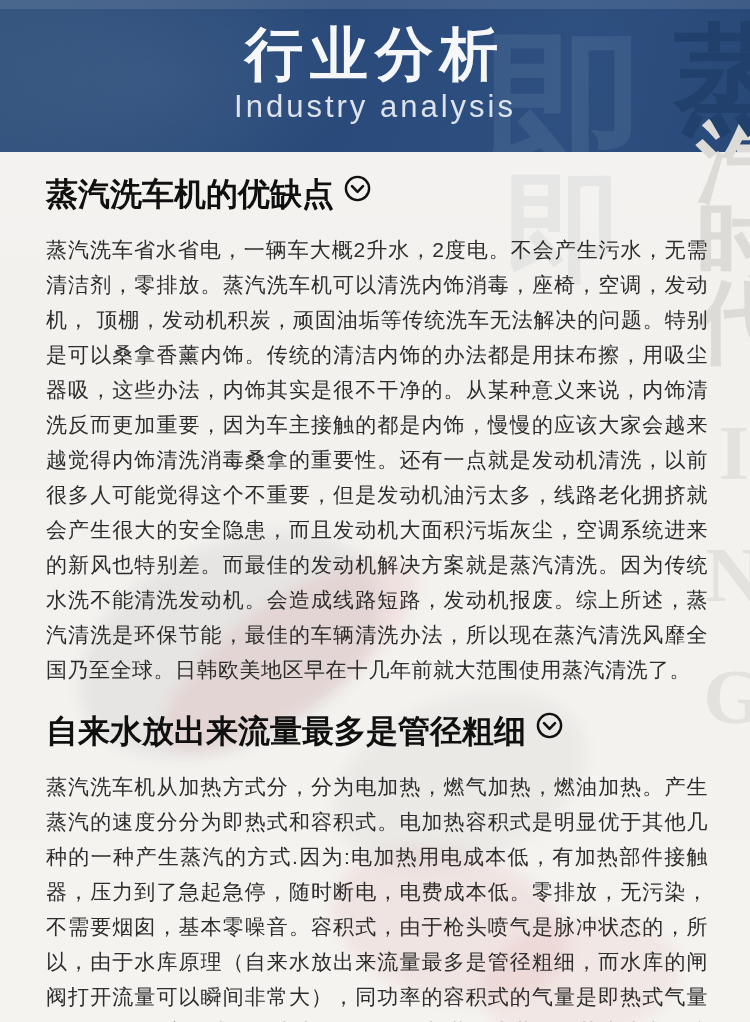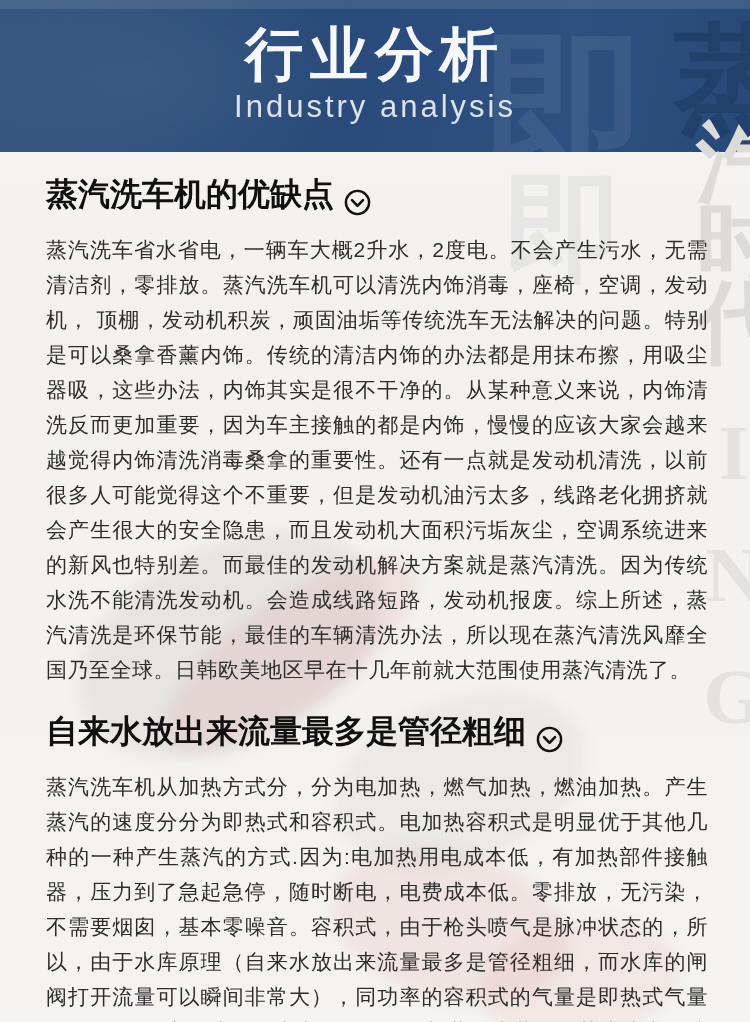--- a/index.html
+++ b/index.html
@@ -41,21 +41,21 @@
   
   .blob{position:absolute;border-radius:50%;filter:blur(7px);z-index:0;}
   .blob-d1{left:70px;top:545px;width:320px;height:200px;transform:rotate(-25deg);background:rgba(60,60,65,0.07);}
   .blob-r1{left:140px;top:600px;width:300px;height:110px;transform:rotate(-35deg);background:rgba(190,30,40,0.08);}
   .blob-d2{left:330px;top:700px;width:260px;height:160px;transform:rotate(-20deg);background:rgba(60,60,65,0.05);}
   .blob-r2{left:330px;top:850px;width:240px;height:150px;transform:rotate(15deg);background:rgba(190,30,40,0.07);}
   .blob-r3{left:480px;top:920px;width:200px;height:120px;transform:rotate(-10deg);background:rgba(190,30,40,0.06);}
 
   
   .content{position:relative;z-index:2;padding:0 42px 0 46px;}
-  .section-heading{display:flex;align-items:flex-end;gap:10px;
+  .section-heading{display:flex;align-items:flex-start;gap:10px;
           font-size:32px;font-weight:800;color:var(--heading-color);line-height:44px;}
   .h1{margin-top:20px;}
   .h2{margin-top:22px;}
   .toggle-icon{flex:0 0 auto;display:inline-flex;margin-top:3px;}
   .body-text{margin-top:16px;font-size:21px;line-height:35px;color:var(--body-color);
           text-align:justify;word-break:break-all;letter-spacing:0.5px;}
 </style>
 </head>
 <body>
 

